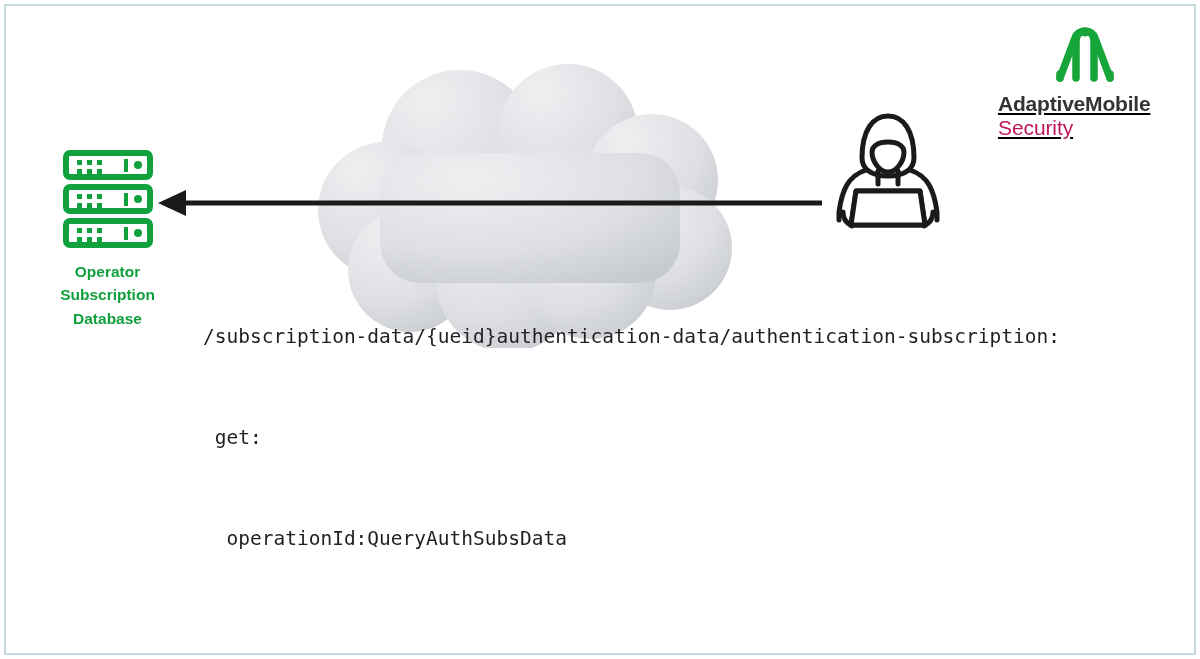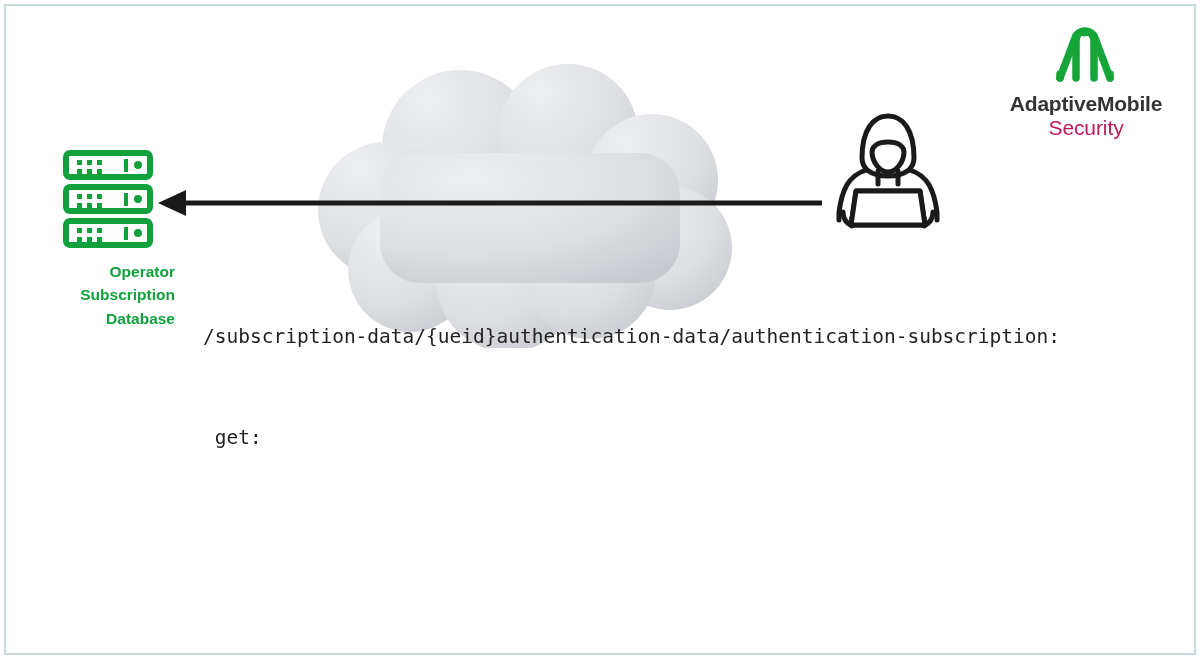--- a/index.html
+++ b/index.html
@@ -79,39 +79,39 @@
     display: block;
   }
   #db-label {
     margin-top: 10px;
     font-family: "Liberation Sans", sans-serif;
     font-size: 15.5px;
     font-weight: bold;
     line-height: 1.5;
     color: #11a13c;
     white-space: pre-line;
-    text-align: right;
   }
 
   
   #hacker {
     position: absolute;
     left: 826px;
     top: 108px;
     width: 124px;
     height: 122px;
   }
 
   
   #logo {
     position: absolute;
     left: 998px;
     top: 24px;
     width: 176px;
-    text-align: center;
+    text-align: left;
+    text-decoration: underline;
   }
   #logo-mark {
     display: block;
     margin: 0 auto 6px auto;
     width: 72px;
     height: 62px;
   }
   #logo-line1 {
     font-family: "Liberation Sans", sans-serif;
     font-size: 21px;
@@ -260,20 +260,21 @@
         <path d="M60 54 L60 50"></path>
       </g>
     </svg>
     <div id="logo-line1">AdaptiveMobile</div>
     <div id="logo-line2">Security</div>
   </div>
 
   <div id="code">
     <span class="ln">/subscription-data/{ueid}authentication-data/authentication-subscription:</span>
     <span class="ln"> get:</span>
+    <span class="ln">  operationId:QueryAuthSubsData</span>
     
     
     
     
     
     
   </div>
 
 </div>
 

